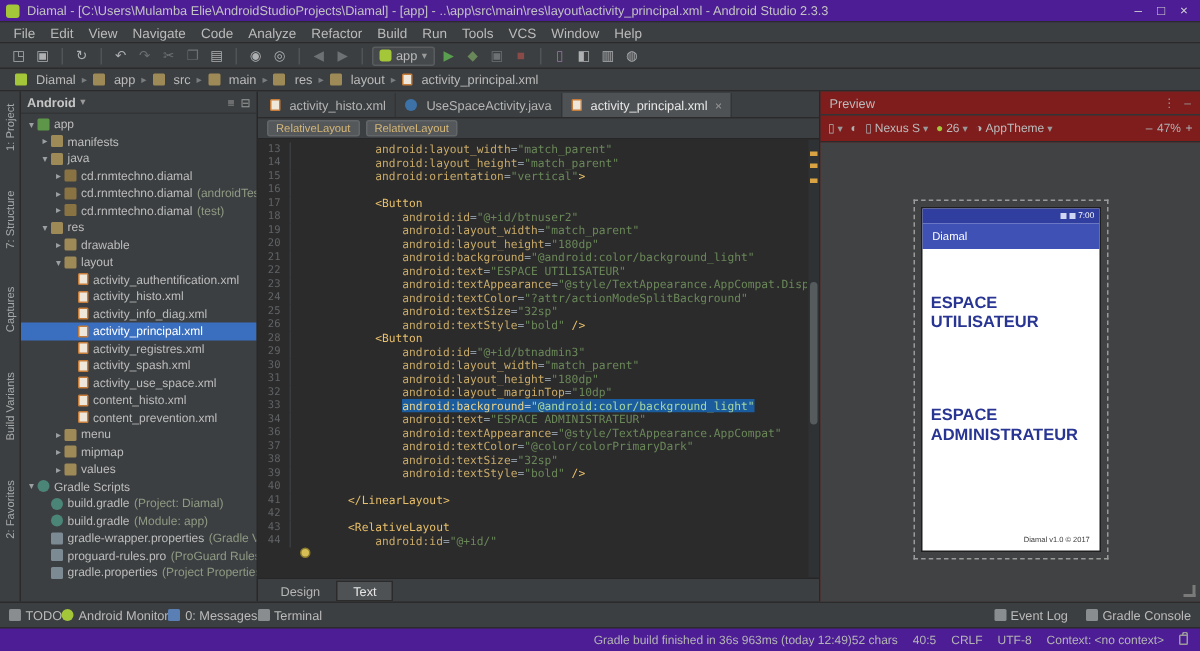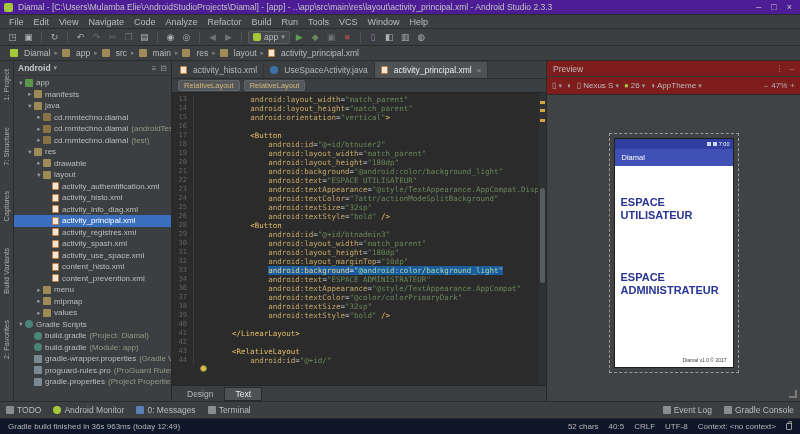--- a/index.html
+++ b/index.html
@@ -131,28 +131,28 @@
   .p-btn { font-weight:bold; color:#283593; font-size:11px; line-height:1.15;
     padding:0 6px; }
   .p-btn1 { margin-top:30px; }
   .p-btn2 { margin-top:50px; }
   .p-footer { position:absolute; bottom:4px; right:6px; font-size:5px; color:#3a3a3a;}
   .grip { position:absolute; right:3px; bottom:3px; width:8px; height:8px;
     border-right:2px solid #7a7a7a; border-bottom:2px solid #7a7a7a; }
 
   
   .toolwin-bar { height:17px; background:#3c3f41; border-top:1px solid #2b2b2b;
-    display:flex; align-items:center; font-size:8.5px; padding:0 6px; gap:12px; flex:none;}
+    display:flex; align-items:center; font-size:8.5px; padding:0 6px; gap:0; flex:none;}
   .tw-item { display:flex; align-items:center; gap:3px; white-space:nowrap;}
   .tw-ic { width:8px; height:8px; border-radius:1px; background:#8a8d8f; flex:none;}
   .tw-ic.android-monitor { background:#a4c639; border-radius:50%;}
   .tw-ic.messages { background:#5a7fb5; }
   .tw-right { margin-left:auto; display:flex; gap:12px;}
-  .statusbar { height:16px; background:#0f172a; border-top:1px solid #2b2b2b;
-    display:flex; align-items:center; font-size:8px; padding:0 8px; color:#b4b4b4; flex:none;}
+  .statusbar { height:16px; background:#4c1d95; border-top:1px solid #2b2b2b;
+    display:flex; align-items:center; font-size:8px; padding:0 8px; color:#b4b4b4; flex:none;text-align:right;}
   .sb-msg { flex:1; white-space:nowrap; overflow:hidden;}
   .sb-right { display:flex; gap:10px; align-items:center; white-space:nowrap;}
   .lock-ic { width:6px; height:7px; border:1px solid #9a9a9a; border-radius:1px;
     position:relative; }
   .lock-ic:before { content:""; position:absolute; top:-3px; left:1px; width:2px; height:2px;
     border:1px solid #9a9a9a; border-bottom:none; border-radius:2px 2px 0 0;}
 </style>
 </head>
 <body>
 

